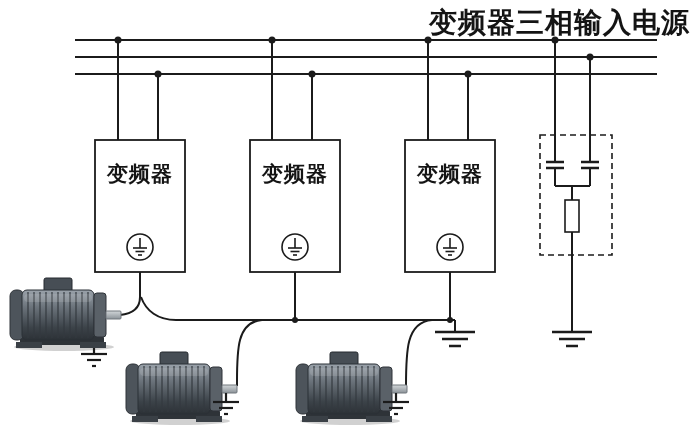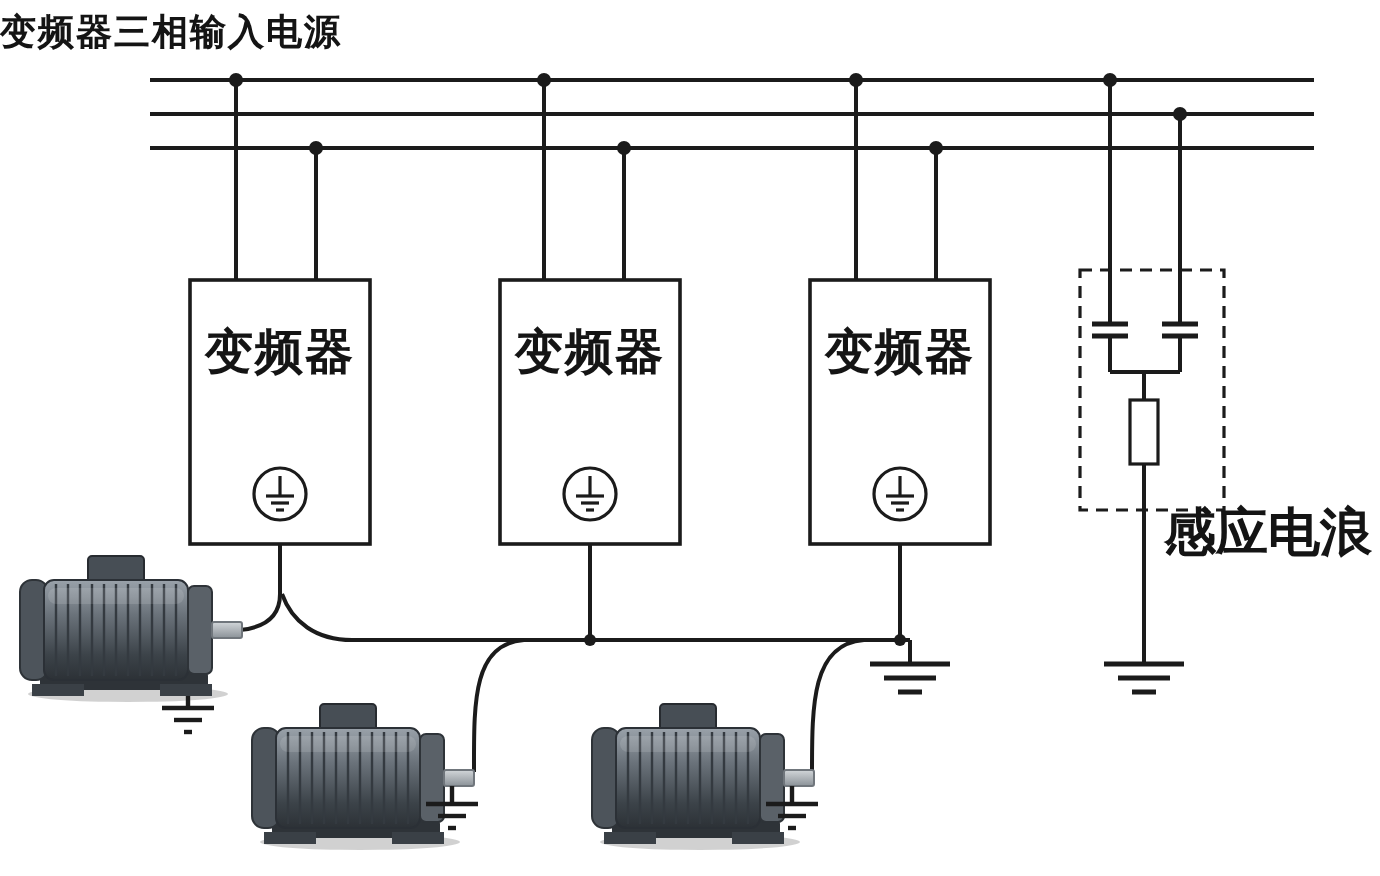--- a/index.html
+++ b/index.html
@@ -7,26 +7,26 @@
     position:relative;
     width:690px;height:438px;
     background:#ffffff;
     font-family:"Liberation Serif","DejaVu Serif",serif;
     color:#111;
     overflow:hidden;
   }
   .stage svg{position:absolute;left:0;top:0;}
   .lbl{position:absolute;color:#141414;}
   .title{
-    left:0;right:0;top:4px;text-align:left;
-    font-size:18px;font-weight:600;letter-spacing:1px;
+    left:0;right:0;top:4px;text-align:right;
+    font-size:28px;font-weight:600;letter-spacing:1px;
   }
   .invlbl{
     width:90px;text-align:center;top:160px;
-    font-size:24px;font-weight:600;letter-spacing:1px;
+    font-size:21px;font-weight:600;letter-spacing:1px;
   }
   .inv1{left:95px}.inv2{left:250px}.inv3{left:405px}
   .filterlbl{
     left:582px;top:251px;width:106px;
     font-size:26px;font-weight:600;line-height:31px;
   }
 </style>
 </head>
 <body>
 
@@ -184,16 +184,15 @@
       <line x1="389" y1="408" x2="403" y2="408"></line>
       <line x1="394" y1="414" x2="398" y2="414"></line>
     </g>
   </svg>
 
   <div class="lbl title">变频器三相输入电源</div>
   <div class="lbl invlbl inv1">变频器</div>
   <div class="lbl invlbl inv2">变频器</div>
   <div class="lbl invlbl inv3">变频器</div>
   <div class="lbl filterlbl">
-    <div>感应电浪</div>
   </div>
 
 </div>
 
 </body></html>

